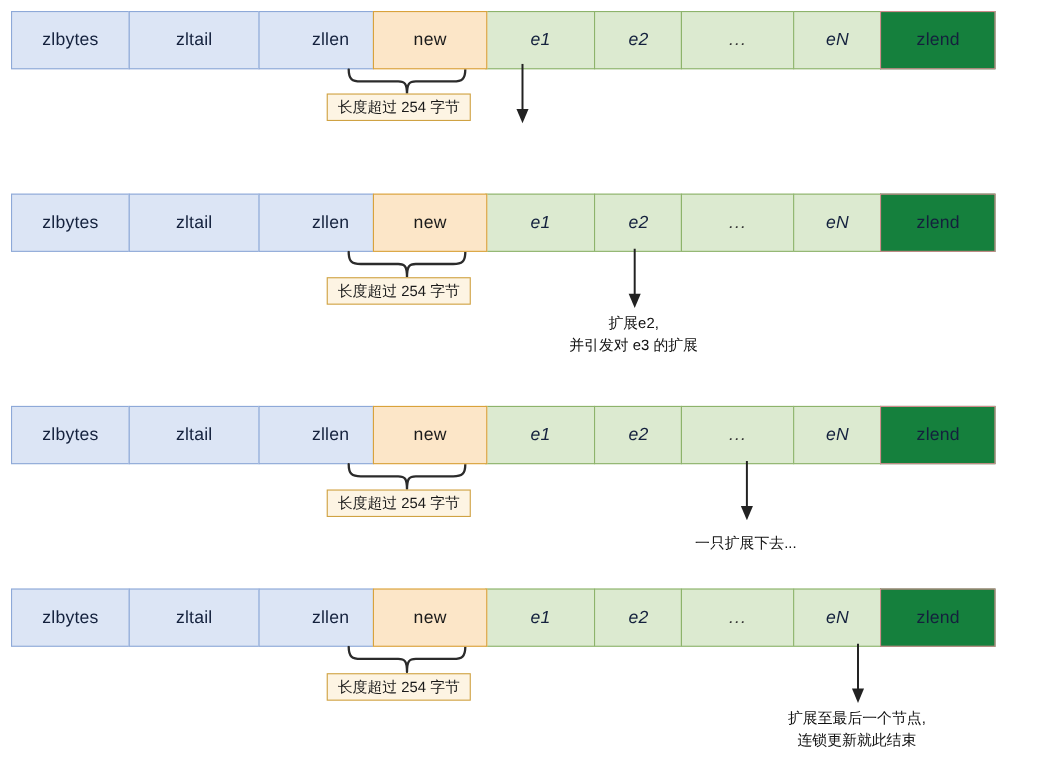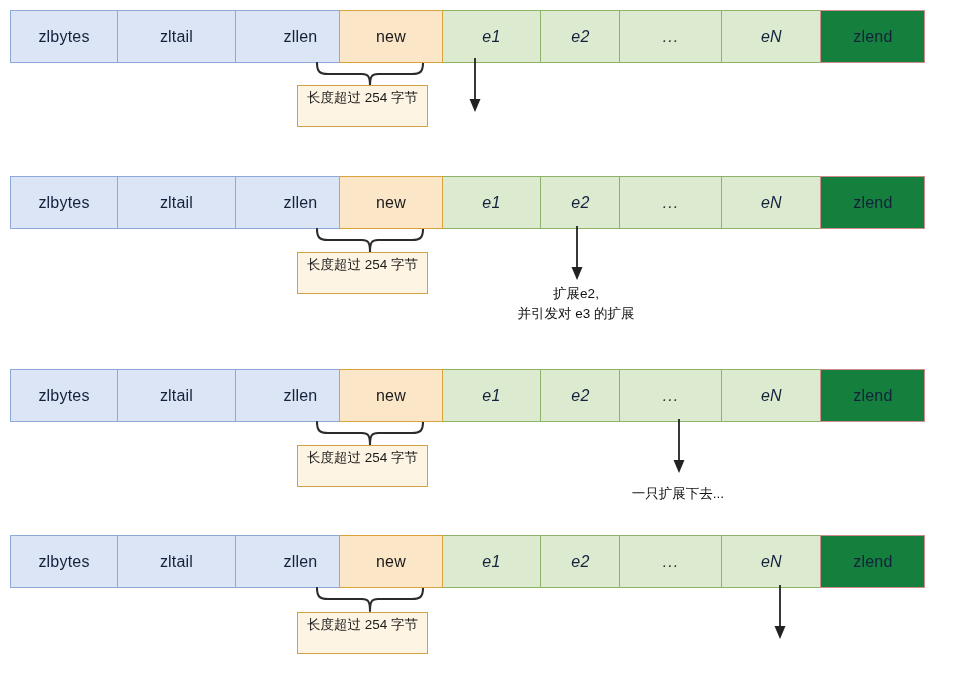--- a/index.html
+++ b/index.html
@@ -66,37 +66,37 @@
   }
 
   
   .w-zlbytes { width: 108px; }
   .w-zltail  { width: 119px; }
   .w-zllen   { width: 105px; padding-left: 26px; }
   .w-new     { width: 104px; }
   .w-e1      { width: 100px; }
   .w-e2      { width: 80px; }
   .w-dots    { width: 103px; }
-  .w-eN      { width: 100px; }
+  .w-eN      { width: 80px; }
   .w-zlend   { width: 105px; }
 
   .brace {
     position: absolute;
     width: 112px;
     height: 26px;
     pointer-events: none;
   }
   .note-box {
     position: absolute;
     box-sizing: border-box;
     background: #fdf4e3;
     border: 1.6px solid #cfa243;
     color: #1a1a1a;
     font-size: 13.5px;
-    padding: 4px 9px 20px 9px;
+    padding: 4px 9px 3px 9px;
     white-space: nowrap;
     line-height: 1.2;
     text-align: center;
   }
   .arrow {
     position: absolute;
     pointer-events: none;
   }
   .annotation {
     position: absolute;
@@ -196,14 +196,16 @@
 
   <svg class="brace" style="left:314px; top:587px;" viewBox="0 0 112 26">
     <path d="M3,1 C3,10 6,12 14,12 L48,12 C54,12 56,14 56,24 C56,14 58,12 64,12 L98,12 C106,12 109,10 109,1" fill="none" stroke="#2b2b2b" stroke-width="2.1" stroke-linecap="round" stroke-linejoin="round"></path>
   </svg>
   <div class="note-box" style="left:297px; top:612px;">长度超过 254 字节</div>
 
   <svg class="arrow" style="left:767px; top:585px; width:26px; height:56px;" viewBox="0 0 26 56">
     <line x1="13" y1="0" x2="13" y2="44" stroke="#222" stroke-width="1.8"></line>
     <path d="M13,54 L7.5,41 L18.5,41 Z" fill="#222"></path>
   </svg>
+  <div class="annotation" style="left:779px; top:643px;">扩展至最后一个节点,
+连锁更新就此结束</div>
 
 </div>
 
 </body></html>

